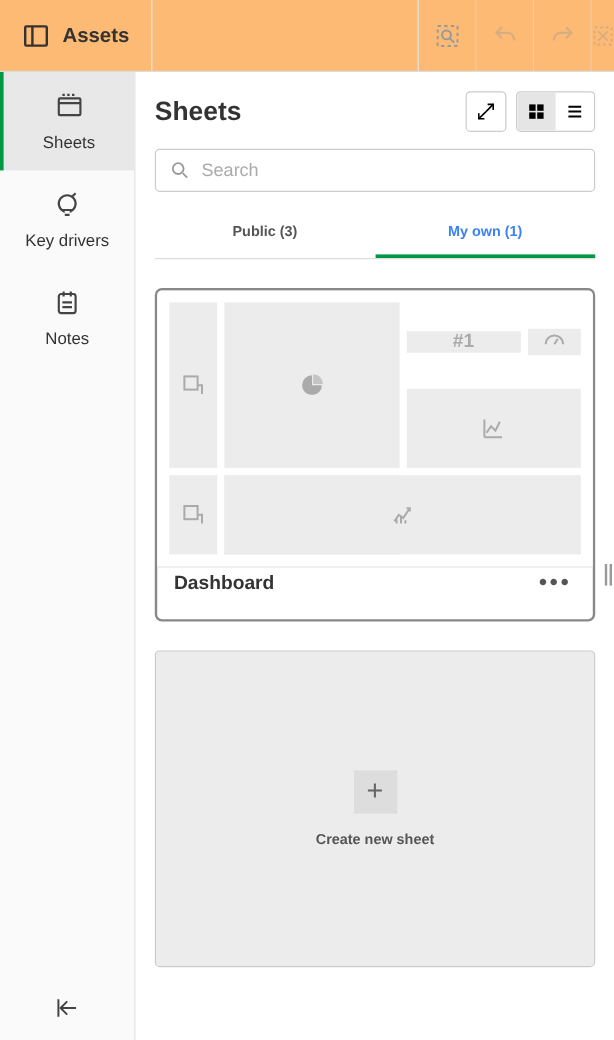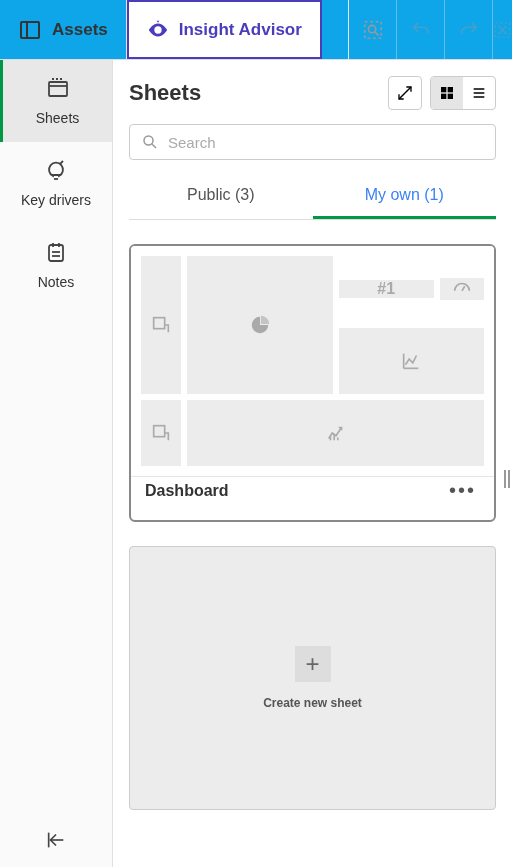--- a/index.html
+++ b/index.html
@@ -1,18 +1,18 @@
 <!DOCTYPE html>
 <html><head>
   <meta charset="utf-8">
   <style>
     * { box-sizing: border-box; margin: 0; padding: 0; font-family: -apple-system, BlinkMacSystemFont, "Segoe UI", Arial, sans-serif; }
     body { width: 512px; height: 867px; background: #f2f2f2; overflow: hidden; position: relative; }
     
-    .toolbar { display: flex; height: 60px; background: #0ea5e9; border-bottom: 1px solid #ddd; }
+    .toolbar { display: flex; height: 60px; background: #fdba74; border-bottom: 1px solid #ddd; }
     .tb-btn { display: flex; align-items: center; gap: 10px; padding: 0 18px; height: 100%; border-right: 1px solid #e5e5e5; font-size: 17px; font-weight: 600; color: #333; cursor: pointer; }
     .tb-assets svg { width: 24px; height: 24px; }
     .tb-insight { border: 2px solid #4b3cbb; color: #4b3cbb; background: #fff; }
     .tb-insight svg { width: 22px; height: 22px; }
     .tb-icons { display: flex; align-items: center; gap: 0; margin-left: auto; }
     .tb-icon { width: 48px; height: 100%; display: flex; align-items: center; justify-content: center; color: #999; border-left: 1px solid #e5e5e5; }
     .tb-icon svg { width: 22px; height: 22px; }
     
     .main { display: flex; height: calc(100% - 60px); }
     
@@ -32,21 +32,21 @@
     .view-toggle { display: flex; border: 1px solid #ccc; border-radius: 4px; overflow: hidden; height: 34px; background: #fff; }
     .vt-btn { width: 32px; display:flex; align-items:center; justify-content:center; cursor:pointer; }
     .vt-btn.active { background: #e5e5e5; }
     
     .search-wrap { position: relative; margin-bottom: 14px; }
     .search-wrap svg { position: absolute; left: 12px; top: 50%; transform: translateY(-50%); width: 18px; height: 18px; color: #999; }
     .search-input { width: 100%; height: 36px; border: 1px solid #ccc; border-radius: 4px; padding: 0 12px 0 38px; font-size: 15px; color: #333; }
     .search-input::placeholder { color: #aaa; }
     
     .tabs { display: flex; border-bottom: 1px solid #ddd; }
-    .tab { flex: 1; text-align: center; padding: 12px 0; font-size: 16px; font-weight: 400; color: #555; cursor: pointer; border-bottom: 3px solid transparent; }
+    .tab { flex: 1; text-align: center; padding: 12px 0; font-size: 12px; font-weight: 700; color: #555; cursor: pointer; border-bottom: 3px solid transparent; }
     .tab.active { color: #3b82f6; border-bottom-color: #009845; }
     
     .cards { padding-top: 24px; display: flex; flex-direction: column; gap: 24px; }
     
     .sheet-card { border: 2px solid #888; border-radius: 6px; background: #fff; overflow: hidden; cursor: pointer; }
     .thumb { height: 230px; background: #fff; padding: 10px; display: grid; grid-template-columns: 40px 1fr 1fr; grid-template-rows: 1fr 1fr 1fr; gap: 6px; }
     .tcell { background: #ececec; display:flex; align-items:center; justify-content:center; color:#aaa; }
     .tcell svg { width: 22px; height: 22px; }
     .card-footer { display: flex; align-items: center; padding: 0 14px 16px; border-top: 1px solid #e5e5e5; }
     .card-title { font-size: 16px; font-weight: 700; color: #333; flex: 1; }
@@ -63,27 +63,20 @@
 </head>
 <body>
 
 <div class="toolbar">
   <div class="tb-btn tb-assets">
     <svg viewBox="0 0 24 24" fill="none" stroke="currentColor" stroke-width="2">
         <rect x="3" y="4" width="18" height="16" rx="1"></rect>
         <line x1="9" y1="4" x2="9" y2="20"></line>
       </svg>
     <span>Assets</span>
-  </div>
-  <div class="tb-btn tb-insight">
-    <svg viewBox="0 0 24 24" fill="currentColor">
-        <path d="M12 5C6 5 2 12 2 12s4 7 10 7 10-7 10-7-4-7-10-7zm0 11a4 4 0 110-8 4 4 0 010 8z"></path>
-        <path d="M12 4l-1.5-2h3L12 4z"></path>
-      </svg>
-    <span>Insight Advisor</span>
   </div>
   <div class="tb-icons">
     <div class="tb-icon">
       <svg viewBox="0 0 24 24" fill="none" stroke="currentColor" stroke-width="1.8">
           <path stroke-dasharray="3 3" d="M3 3h18v18H3z"></path>
           <circle cx="11" cy="11" r="4"></circle>
           <line x1="14" y1="14" x2="18" y2="18"></line>
         </svg>
     </div>
     <div class="tb-icon" style="opacity:.4">

